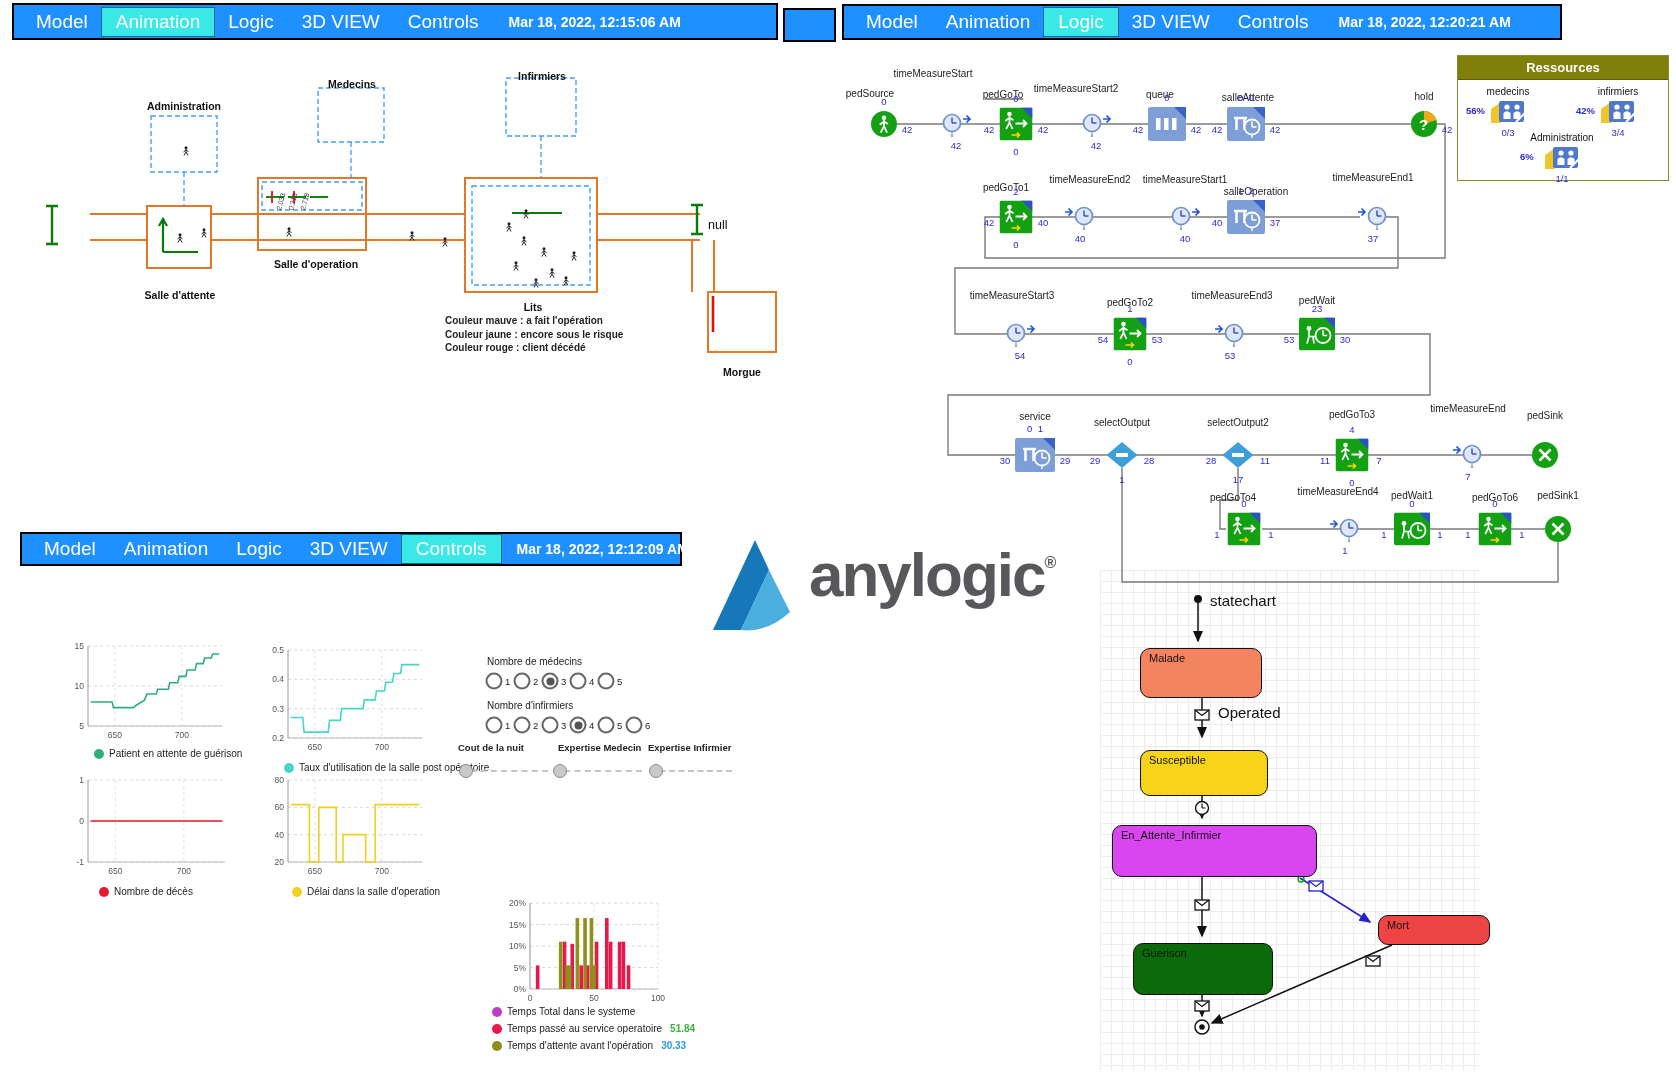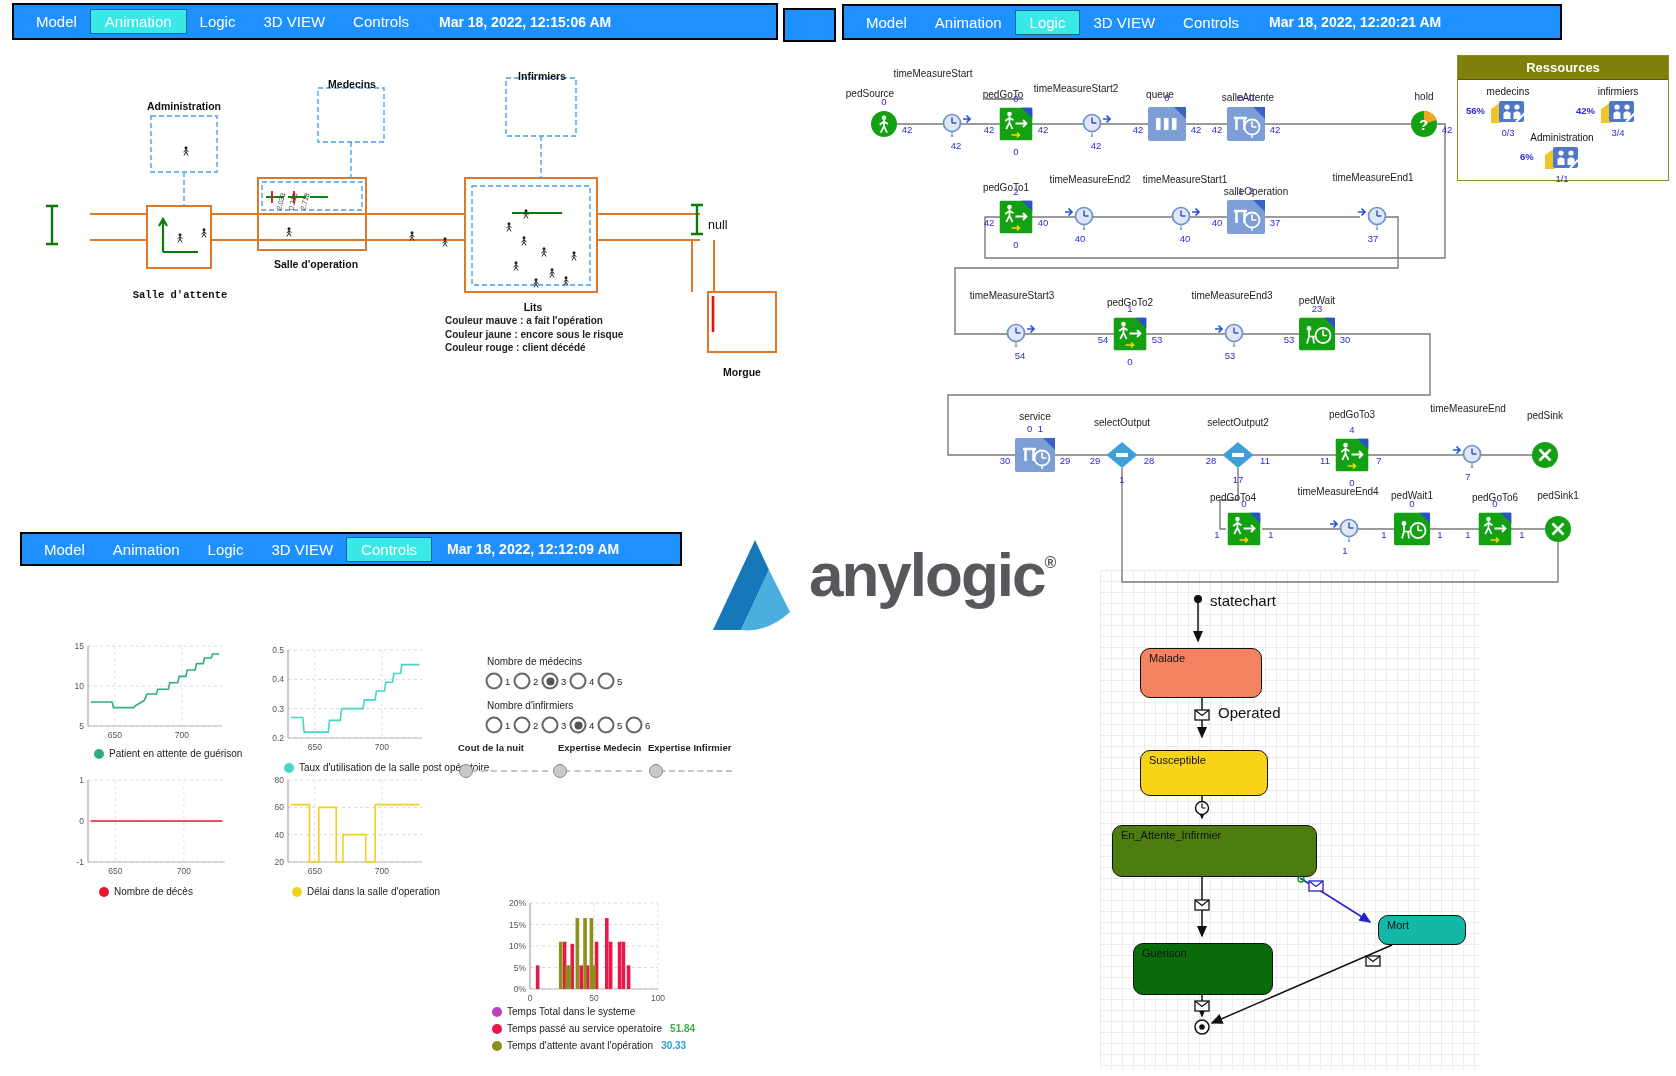--- a/index.html
+++ b/index.html
@@ -1,19 +1,19 @@
 <!DOCTYPE html>
 <html><head>
 <meta charset="utf-8">
 <style>
 html,body{margin:0;padding:0;background:#fff}
 #root{position:relative;width:1676px;height:1076px;background:#fff;font-family:"Liberation Sans",sans-serif;overflow:hidden}
 #ov{position:absolute;left:0;top:0;z-index:3;pointer-events:none}
 .navbar{position:absolute;background:#1e90ff;border:2px solid #000;display:flex;align-items:center;color:#fff;box-sizing:border-box;padding:0 8px;z-index:5}
-.navitem{padding:3px 14px;font-size:15px;white-space:nowrap}
+.navitem{padding:3px 14px;font-size:19px;white-space:nowrap}
 .navitem.active{background:#3be8e8;outline:1.5px solid #0b6b8a}
 .navtime{margin-left:16px;font-weight:bold;font-size:14px;white-space:nowrap}
 .navstub{position:absolute;background:#1e90ff;border:2px solid #000;z-index:5}
 .blk{position:absolute;transform:translate(-50%,-50%);z-index:4;line-height:0}
 .blklabel{position:absolute;transform:translate(-50%,-50%);font-size:10px;color:#222;white-space:nowrap;z-index:4}
 .cnt{position:absolute;transform:translate(-50%,-50%);font-size:9.5px;color:#2a2ad4;white-space:pre;z-index:4}
 .flab{position:absolute;transform:translate(-50%,0);font-weight:bold;font-size:10.5px;color:#111;white-space:nowrap;z-index:4}
 .ann{position:absolute;font-size:7px;color:#333;transform:rotate(-75deg);z-index:4}
 .mark{position:absolute;z-index:4;line-height:0}
 .legend-item{position:absolute;display:flex;align-items:center;font-size:10px;color:#222;gap:5px;z-index:4;white-space:nowrap}
@@ -510,21 +510,21 @@
     <div class="cnt" style="left: 1468px; top: 534px;">1</div>
     <div class="cnt" style="left: 1522px; top: 534px;">1</div>
     <div class="blk" style="left: 1558px; top: 529px;"><svg width="27" height="27" viewBox="0 0 27 27">
         <circle cx="13.5" cy="13.5" r="13" fill="#13a013"></circle>
         <path d="M8,8 L19,19 M19,8 L8,19" stroke="#fff" stroke-width="2.6"></path>
       </svg></div>
     <div class="blklabel" style="left: 1558px; top: 495px;">pedSink1</div>
     <div class="flab" style="left: 184px; top: 100px;">Administration</div>
     <div class="flab" style="left: 352px; top: 78px;">Medecins</div>
     <div class="flab" style="left: 542px; top: 70px;">Infirmiers</div>
-    <div class="flab" style="left: 180px; top: 289px; font-family: Liberation Mono, monospace;">Salle d'attente</div>
+    <div class="flab" style="left: 180px; top: 289px;">Salle d'attente</div>
     <div class="flab" style="left: 316px; top: 258px; text-align: center;">Salle d'operation</div>
     <div class="flab" style="left: 533px; top: 301px;">Lits</div>
     <div class="flab" style="left: 742px; top: 366px;">Morgue</div>
     <div class="ann" style="left: 272px; top: 198px;">2.033</div>
     <div class="ann" style="left: 284px; top: 198px;">0.218</div>
     <div class="ann" style="left: 296px; top: 198px;">2.718</div>
     <div class="mark" style="left: 200px; top: 228px;"><svg width="8" height="10" viewBox="0 0 8 10">
         <circle cx="4" cy="1.8" r="1.5" fill="#222"></circle>
         <path d="M4,3 v3 M4,4 L1.5,6 M4,4 L6.5,5.5 M4,6 L2,9.5 M4,6 L6,9.5" stroke="#222" stroke-width="1" fill="none"></path>
       </svg></div>
@@ -744,16 +744,16 @@
     <div class="track" style="left: 460px; top: 770px; width: 88px;"></div>
     <div class="knob" style="left: 466px; top: 771px;"></div>
     <div class="slider-label" style="left: 552px; top: 742px; padding-left: 6px;">Expertise Medecin</div>
     <div class="track" style="left: 554px; top: 770px; width: 88px;"></div>
     <div class="knob" style="left: 560px; top: 771px;"></div>
     <div class="slider-label" style="left: 648px; top: 742px;">Expertise Infirmier</div>
     <div class="track" style="left: 650px; top: 770px; width: 82px;"></div>
     <div class="knob" style="left: 656px; top: 771px;"></div>
     <div class="state" style="left: 1140px; top: 648px; width: 122px; height: 50px; background: rgb(244, 132, 95);">Malade</div>
     <div class="state" style="left: 1140px; top: 750px; width: 128px; height: 46px; background: rgb(247, 212, 23);">Susceptible</div>
-    <div class="state" style="left: 1112px; top: 825px; width: 205px; height: 52px; background: #4d7c0f;">En_Attente_Infirmier</div>
+    <div class="state" style="left: 1112px; top: 825px; width: 205px; height: 52px; background: #d946ef;">En_Attente_Infirmier</div>
     <div class="state" style="left: 1133px; top: 943px; width: 140px; height: 52px; background: rgb(11, 107, 11);">Guerison</div>
-    <div class="state" style="left: 1378px; top: 915px; width: 88px; height: 30px; background: #14b8a6;">Mort</div>
+    <div class="state" style="left: 1378px; top: 915px; width: 112px; height: 30px; background: #ef4444;">Mort</div>
   </div>
 
 </body></html>

